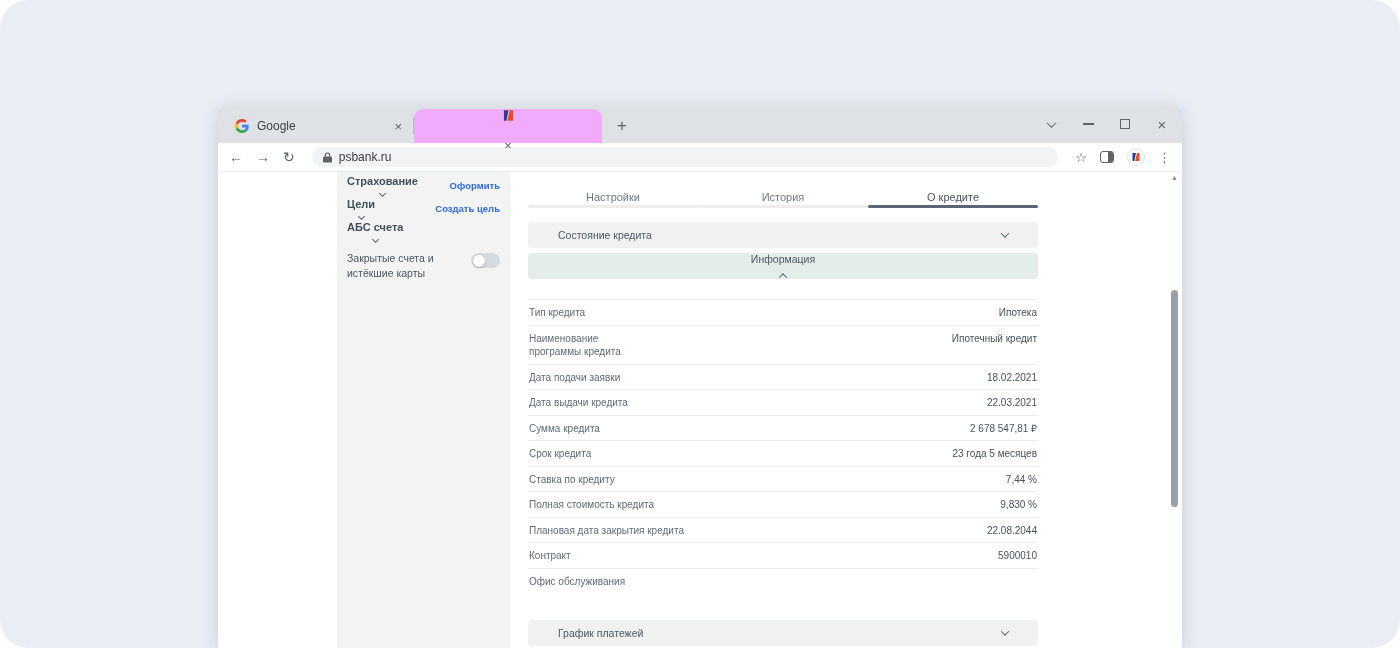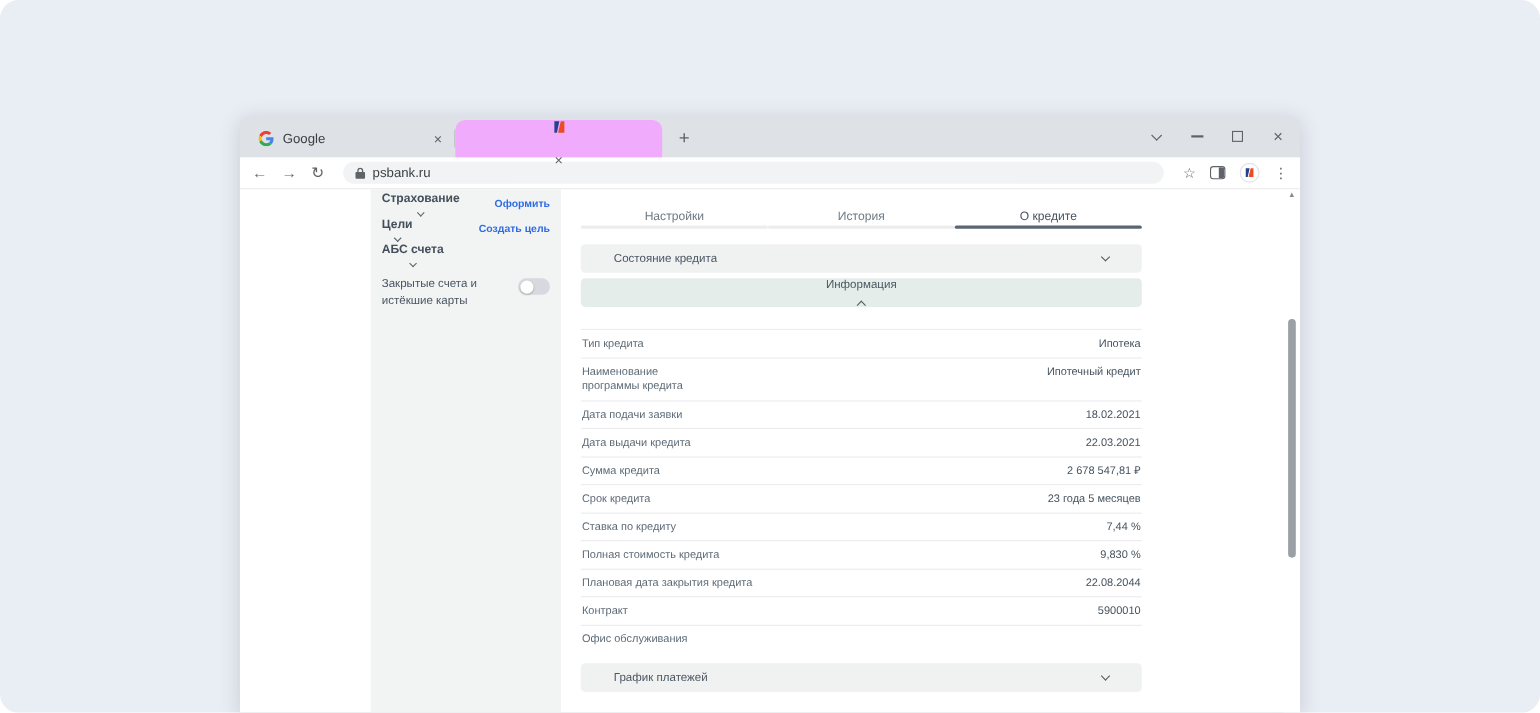--- a/index.html
+++ b/index.html
@@ -1,18 +1,18 @@
 <!DOCTYPE html>
 <html><head>
 <meta charset="utf-8">
 <style>
   * { margin:0; padding:0; box-sizing:border-box; }
   html,body { background:#ffffff; }
   body { font-family:"Liberation Sans", sans-serif; }
-  .canvas { position:relative; width:1400px; height:648px; background:#e9edf4; border-radius:17px; overflow:hidden; }
+  .canvas { position:relative; width:1400px; height:648px; background:#e9edf4; border-radius:28px; overflow:hidden; }
 
   
   .browser { position:absolute; left:218px; top:105px; width:964px; height:543px;
              border-radius:10px 10px 0 0; overflow:hidden; background:#dee1e6;
              box-shadow:0 4px 18px rgba(60,70,90,.18); }
 
   
   .tabstrip { position:relative; height:38px; display:flex; align-items:flex-end; padding-left:8px; }
   .btab { position:relative; width:188px; height:34px; display:flex; align-items:center; gap:8px;
           padding:0 9px; border-radius:9px 9px 0 0; font-size:12px; color:#3c4043; cursor:default; }
@@ -69,21 +69,21 @@
   .ctab.active .ctab-bar { background:#5b6573; }
 
   .acc { height:26px; border-radius:4px; background:#f0f1f1; display:flex; align-items:center;
          justify-content:space-between; padding:0 30px; font-size:10.5px; color:#4b5863; cursor:pointer; }
   .acc.teal { background:#e4edea; }
   .acc-chev { width:6px; height:6px; border-right:1.5px solid #4e5b66; border-bottom:1.5px solid #4e5b66; }
   .acc-chev.down { transform:rotate(45deg) translate(-1px,-1px); }
   .acc-chev.up { transform:rotate(-135deg) translate(-1px,-1px); }
   .acc-state { margin-top:14px; }
   .acc-info { margin-top:5px;flex-direction:column; }
-  .acc-schedule { margin-top:10px; }
+  .acc-schedule { margin-top:27px; }
 
   .info-table { margin-top:20px; }
   .info-row { display:flex; justify-content:space-between; align-items:flex-start;
               border-top:1px solid #ececee; padding:6px 1px 5px 1px; }
   .info-label { font-size:10px; color:#5e6b77; line-height:1.35; white-space:pre-line; }
   .info-value { font-size:10px; color:#46535f; line-height:1.35; white-space:pre-line; text-align:right; }
 
   svg { display:block; }
 </style>
 </head>

